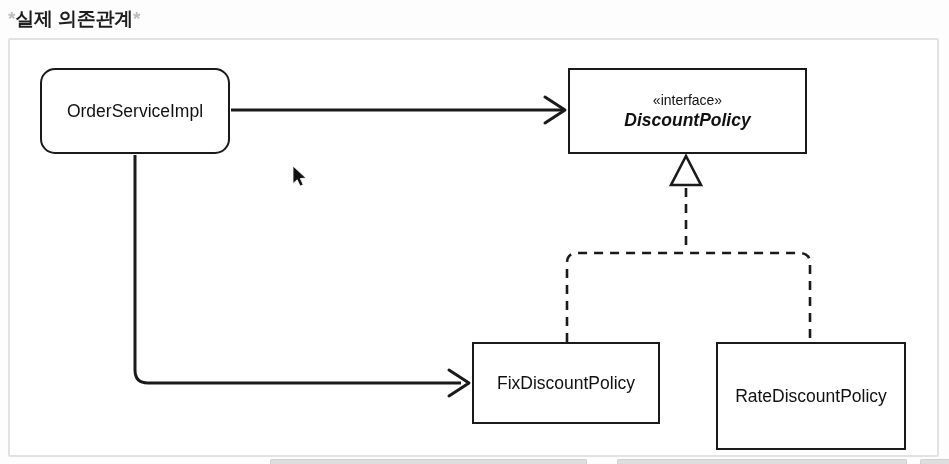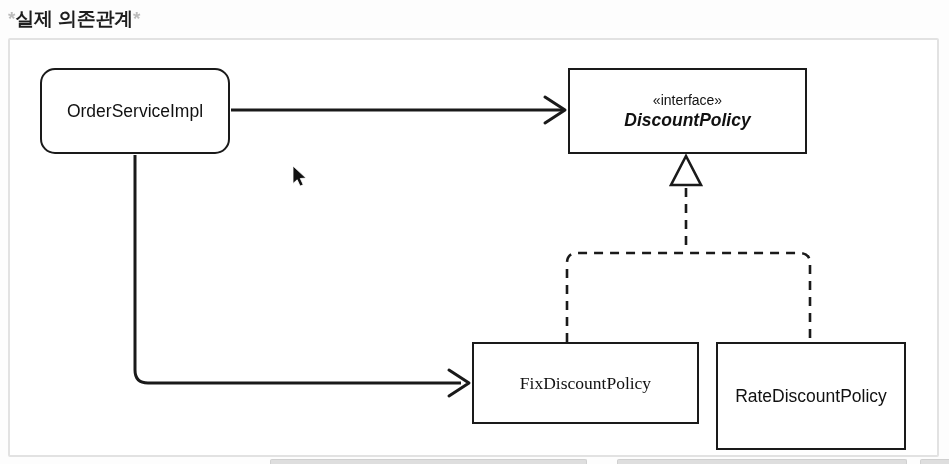--- a/index.html
+++ b/index.html
@@ -20,21 +20,21 @@
     background:#ffffff;border:2px solid #e2e2e2;border-radius:2px;
   }
   .uml-box{
     position:absolute;background:#ffffff;border:2px solid #1a1a1a;
     display:flex;flex-direction:column;align-items:center;justify-content:center;
     text-align:center;font-size:17.5px;color:#111;line-height:1.3;
     box-sizing:border-box;z-index:2;
   }
   #box-order{left:40px;top:68px;width:190px;height:86px;border-radius:15px;}
   #box-discount{left:568px;top:68px;width:239px;height:86px;}
-  #box-fix{left:472px;top:342px;width:227px;height:82px;font-family:Liberation Serif, serif;}
+  #box-fix{left:472px;top:342px;width:188px;height:82px;}
   #box-rate{left:716px;top:342px;width:190px;height:108px;}
   .stereotype{font-size:14px;font-weight:normal;}
   .iface-name{font-weight:bold;font-style:italic;}
   svg.overlay{position:absolute;left:0;top:0;z-index:3;pointer-events:none;}
   .bottom-bar{
     position:absolute;bottom:0;height:4px;background:#dedede;
     border:1px solid #d0d0d0;border-bottom:none;border-radius:2px 2px 0 0;z-index:1;
   }
   #bbar1{left:270px;width:315px;}
   #bbar2{left:617px;width:288px;}

